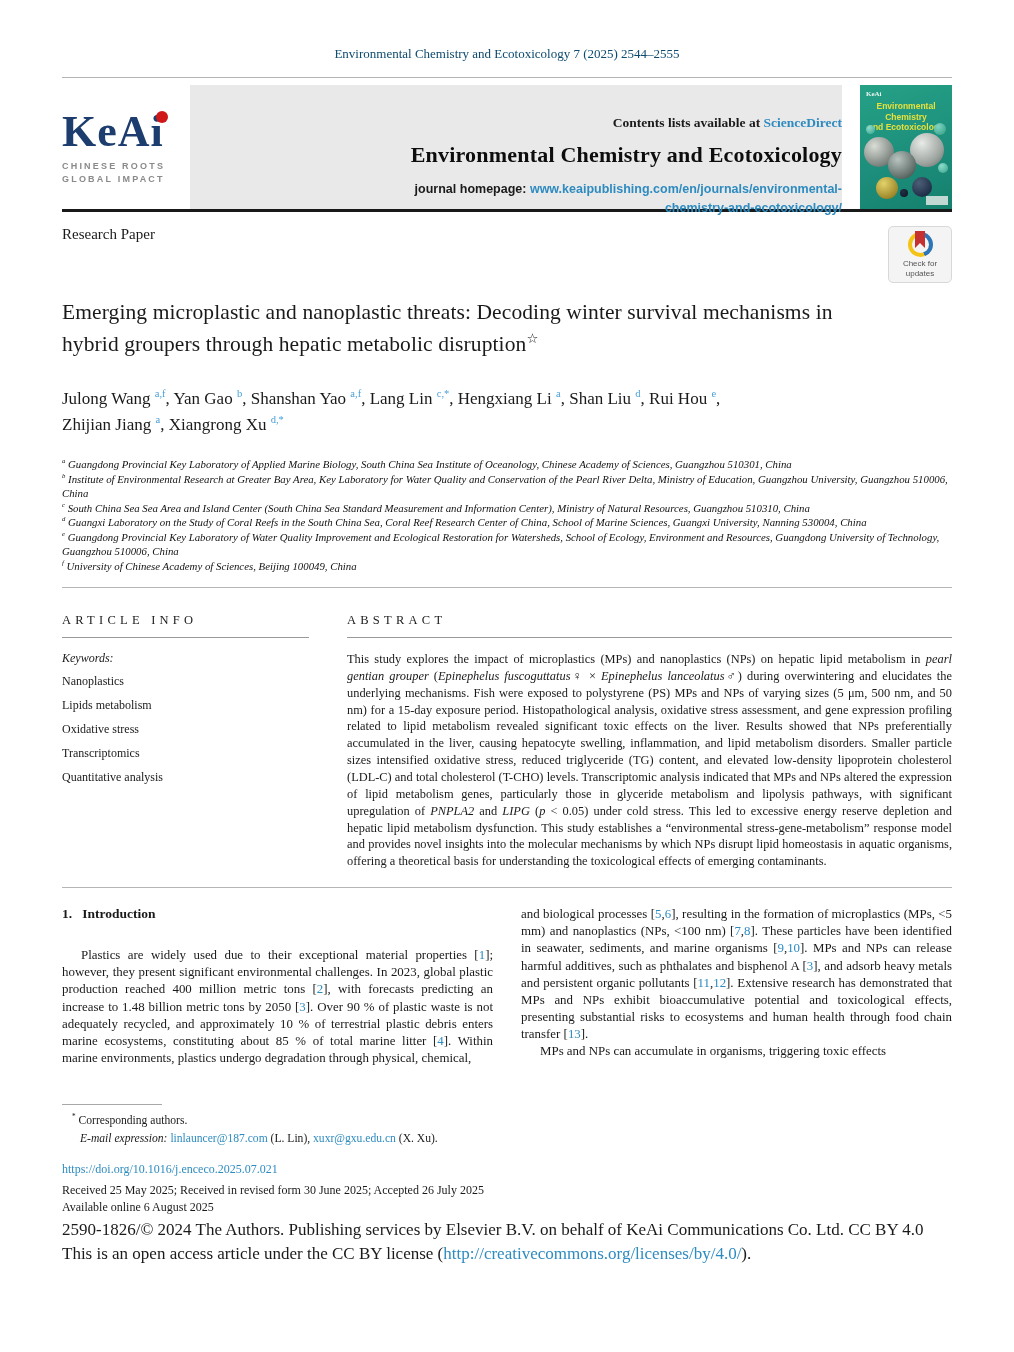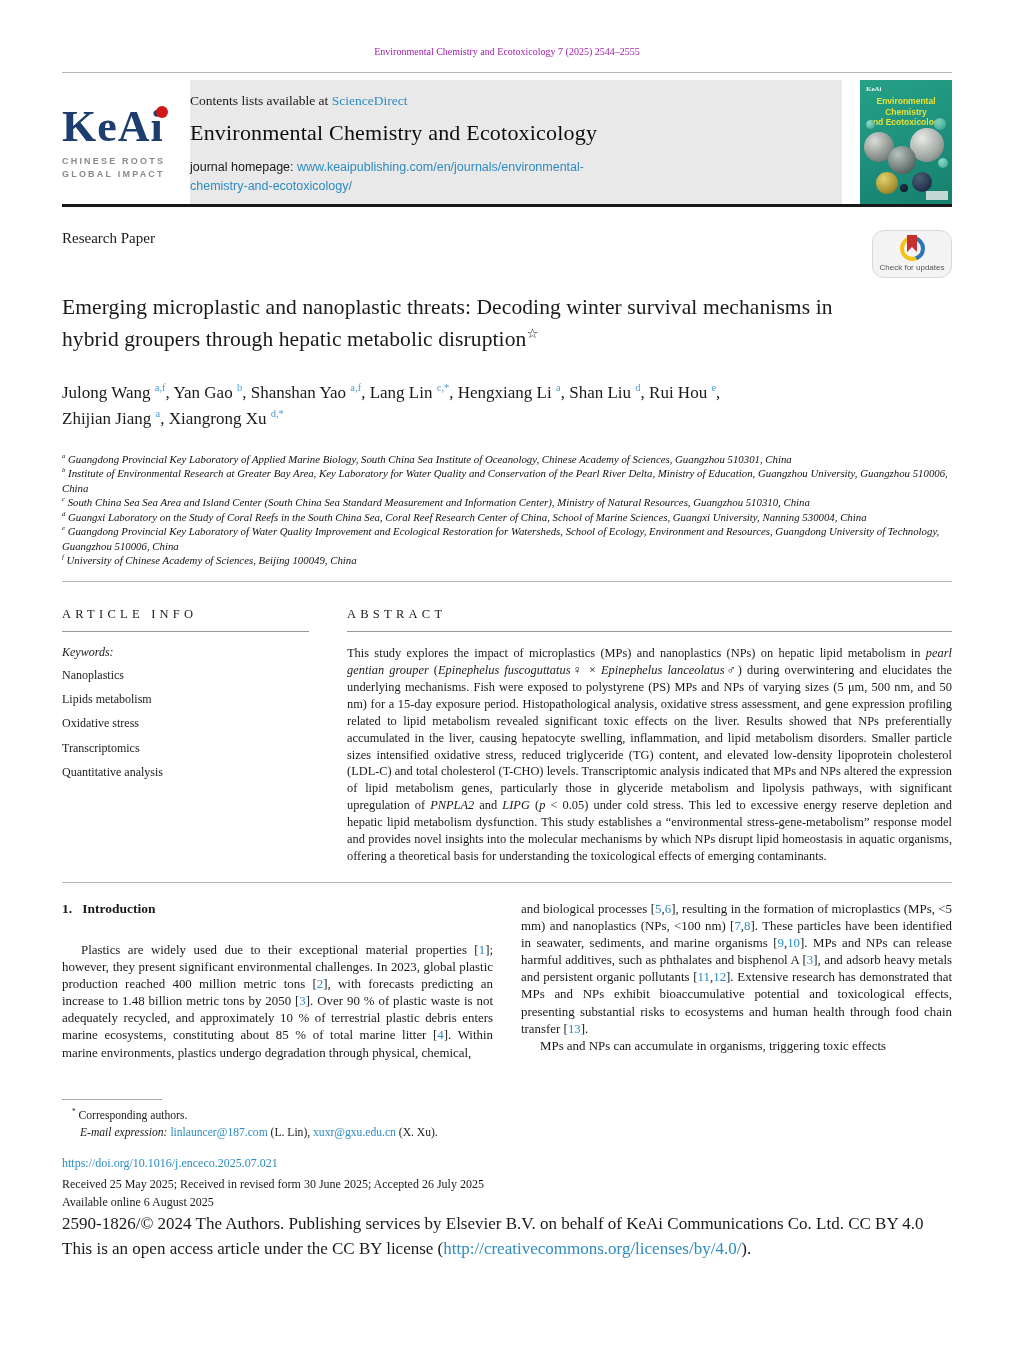--- a/index.html
+++ b/index.html
@@ -9,35 +9,35 @@
     background:#fff; padding:46px 62px 0;
     font-family:"Liberation Serif", serif; color:#1a1a1a; overflow:hidden;
   }
 
   
   .run-i { font-style:italic; }
   .run-link { color:#2e8bc0; }
   .run-sup { vertical-align:super; font-size:0.62em; line-height:0; }
 
   
-  .citation { text-align:center; color:#a21caf; font-size:10px; margin-bottom:15px; }
+  .citation { text-align:center; color:#0c4a6e; font-size:13px; margin-bottom:15px; }
 
   .rule-gray { border:0; border-top:1px solid #b5b5b5; }
   .rule-black { border:0; border-top:3px solid #191919; }
 
   
   .header { display:flex; margin-top:7px; height:124px; }
   .logo-block { width:128px; display:flex; flex-direction:column; justify-content:center; }
   .keai-wrap { position:relative; display:inline-block; width:108px; }
   .keai-text { font-family:"Liberation Serif", serif; font-size:44px; font-weight:600; color:#1c3d6e; letter-spacing:1px; line-height:1; }
   .keai-dot { position:absolute; top:1px; right:2px; width:12px; height:12px; border-radius:50%; background:#d01818; }
   .logo-tag { font-family:"Liberation Sans", sans-serif; font-size:9px; font-weight:bold; letter-spacing:2.2px; color:#8a8a8a; margin-top:3px; }
   .logo-tag:first-of-type { margin-top:7px; }
 
-  .masthead { flex:1; background:#e9e9e9; text-align:left; padding-top:13px; }
+  .masthead { flex:1; background:#e9e9e9; text-align:right; padding-top:30px;font-weight:bold; }
   .contents-line { font-size:13.5px; }
   .journal-title { font-size:22px; color:#0d0d0d; margin-top:11px; letter-spacing:0.2px; }
   .homepage-line { font-size:12.5px; margin-top:12px; line-height:1.5; font-family:"Liberation Sans", sans-serif; }
 
   
   .cover { position:relative; width:92px; margin-left:18px; background:linear-gradient(160deg,#25a186 0%, #1d8f7c 55%, #15806e 100%); overflow:hidden; }
   .cover-brand { position:absolute; top:5px; left:6px; color:#eaf4ef; font-size:7px; font-weight:bold; font-family:"Liberation Serif",serif; }
   .cover-title { position:absolute; top:16px; left:0; right:0; text-align:center; color:#e8e13a; font-size:8.5px; font-weight:bold; line-height:1.25; font-family:"Liberation Sans",sans-serif; }
   .sphere { position:absolute; border-radius:50%; }
   .s1 { width:30px; height:30px; left:4px; top:52px; background:radial-gradient(circle at 35% 30%, #d9ddd6, #7b837e 70%, #4c524e); }
@@ -45,23 +45,23 @@
   .s3 { width:28px; height:28px; left:28px; top:66px; background:radial-gradient(circle at 35% 30%, #b8c4c0, #5f6b67 70%, #343b38); }
   .s4 { width:22px; height:22px; left:16px; top:92px; background:radial-gradient(circle at 35% 30%, #e3d26a, #a08a2c 70%, #6b5a17); }
   .s5 { width:20px; height:20px; left:52px; top:92px; background:radial-gradient(circle at 35% 30%, #4c5f77, #22304a 70%, #131d30); }
   .s6 { width:12px; height:12px; left:74px; top:38px; background:radial-gradient(circle at 35% 30%, #7fd6c2, #2f9a83); }
   .s7 { width:9px; height:9px; left:6px; top:40px; background:radial-gradient(circle at 35% 30%, #8edccb, #35a28b); }
   .s8 { width:10px; height:10px; left:78px; top:78px; background:radial-gradient(circle at 35% 30%, #8edccb, #35a28b); }
   .s9 { width:8px; height:8px; left:40px; top:104px; background:radial-gradient(circle at 35% 30%, #233044, #0e1626); }
   .cover-foot { position:absolute; right:4px; bottom:4px; width:22px; height:9px; background:#dfe8e4; opacity:.85; }
 
   
-  .type-row { margin-top:23px; display:flex; justify-content:space-between; align-items:flex-start;gap:23px; }
+  .type-row { margin-top:14px; display:flex; justify-content:space-between; align-items:flex-start;gap:23px; }
   .type-label { font-size:15px; }
-  .badge { width:80px; background:#f4f4f4; border:1px solid #d8d8d8; border-radius:12px; padding:5px 3px 4px; text-align:center; }
+  .badge { width:64px; background:#f4f4f4; border:1px solid #d8d8d8; border-radius:5px; padding:5px 3px 4px; text-align:center; }
   .badge-circle { position:relative; width:25px; height:25px; border-radius:50%; margin:0 auto 2px;
     background:conic-gradient(#2e75b6 0deg 160deg, #f3c317 160deg 360deg); }
   .badge-circle::after { content:""; position:absolute; inset:4px; border-radius:50%; background:#f4f4f4; }
   .badge-mark { position:absolute; left:7.5px; top:-1px; width:10px; height:17px; background:#c53030; z-index:2;
     clip-path:polygon(0 0,100% 0,100% 100%,50% 70%,0 100%); }
   .badge-label { font-family:"Liberation Sans",sans-serif; font-size:8px; color:#555; line-height:1.2; }
 
   .title { margin-top:13px; font-size:21.5px; line-height:1.5; max-width:810px; letter-spacing:0.1px; }
   .authors { margin-top:25px; font-size:17px; line-height:1.55;font-family:Liberation Serif, serif; }
   .authors .run-link { color:#4aa0d8; }

